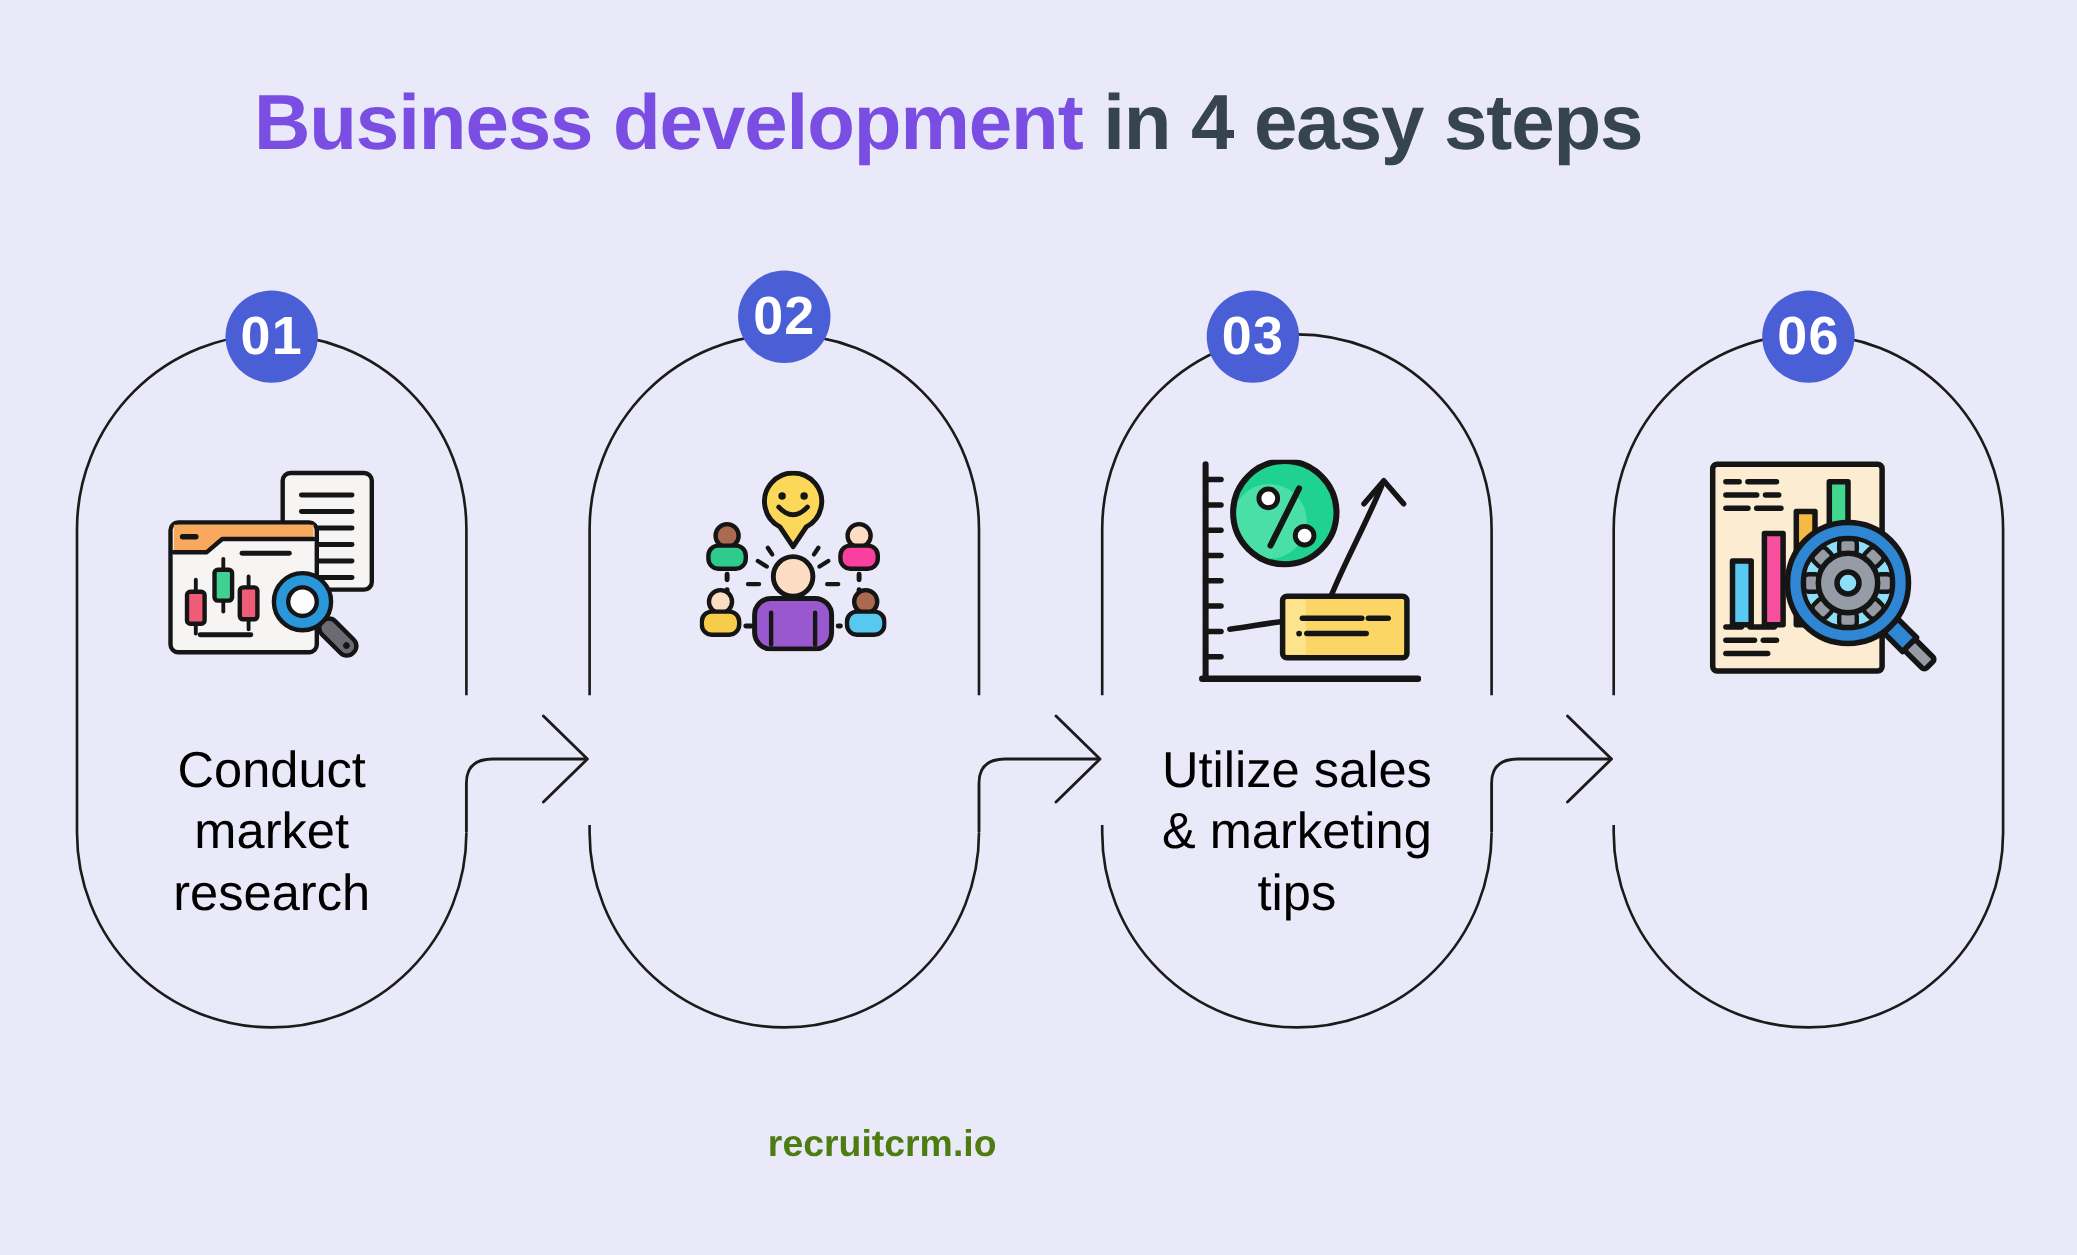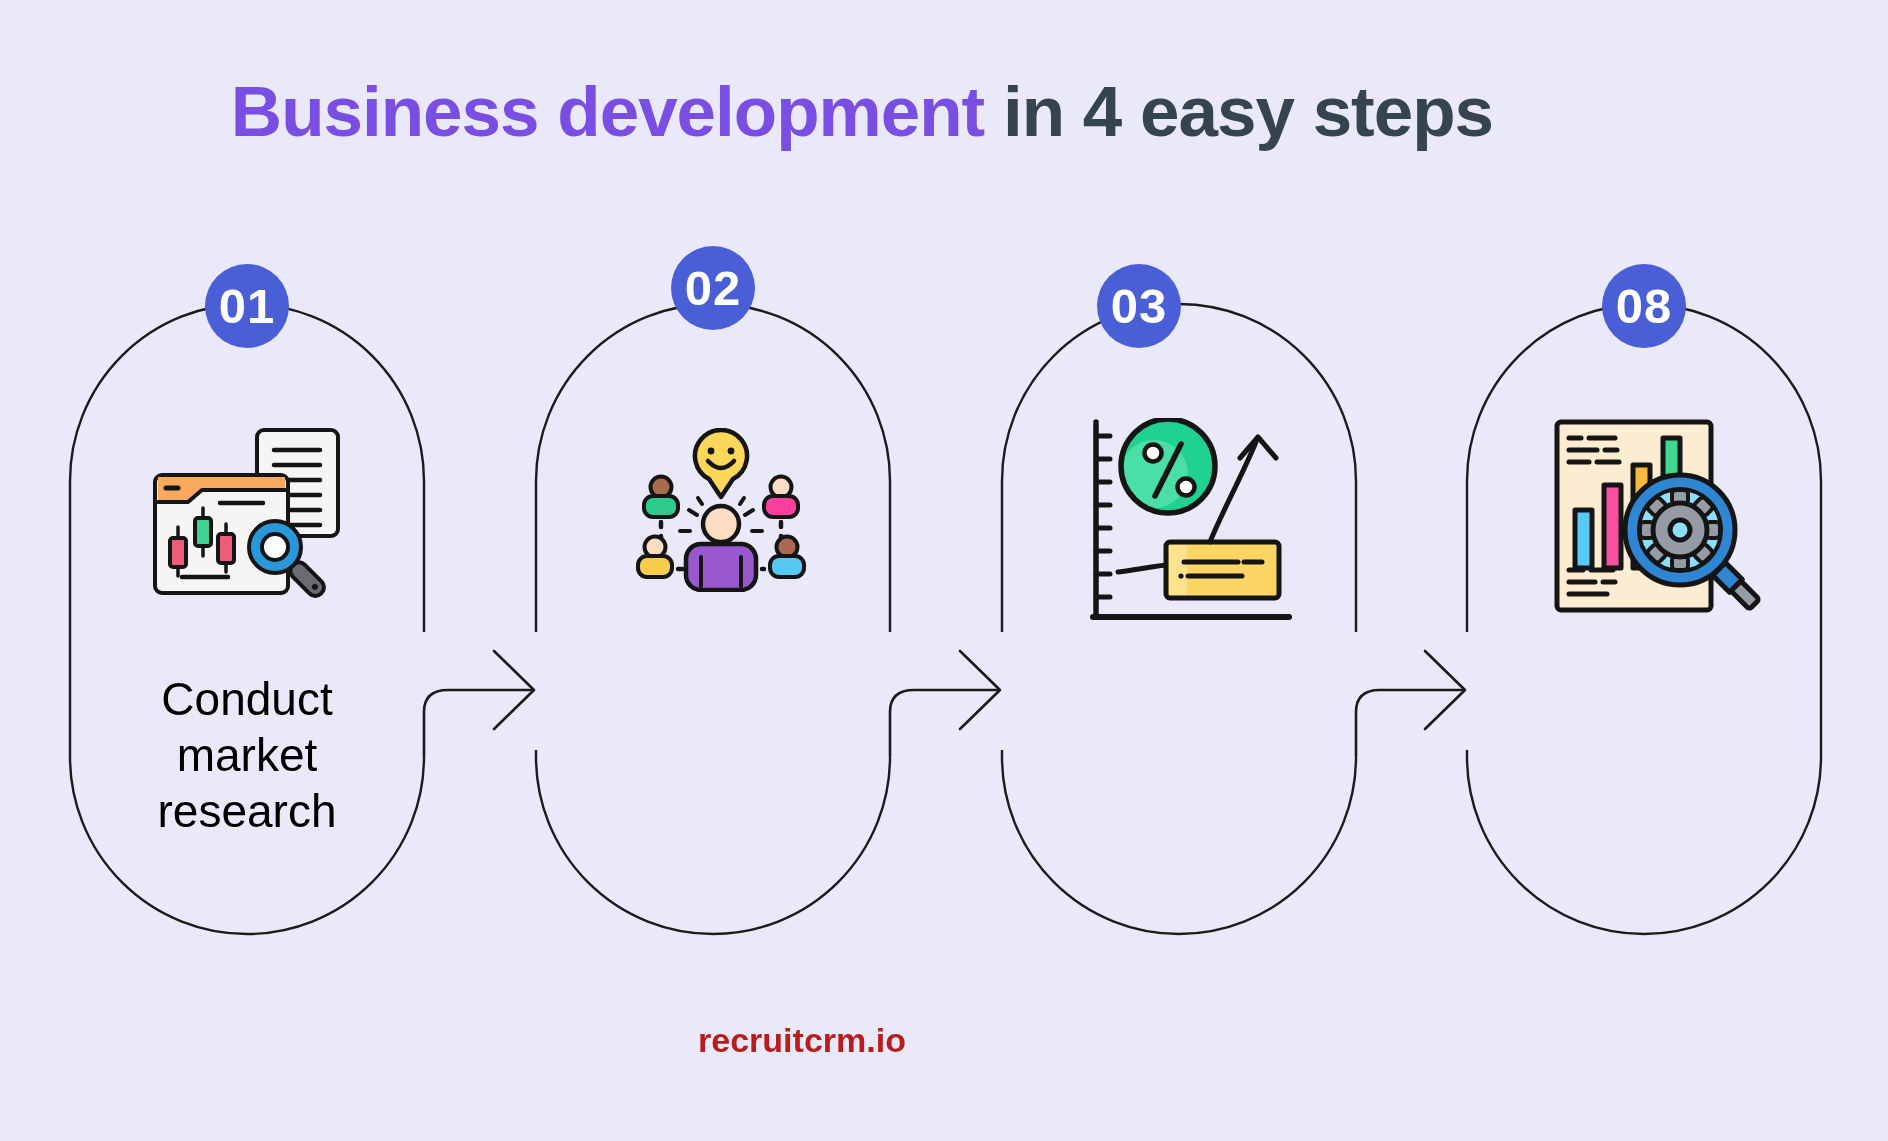--- a/index.html
+++ b/index.html
@@ -17,21 +17,21 @@
   .badge-2{left:671px;top:246px;}
   .badge-3{left:1097px;top:264px;justify-content:center;}
   .badge-4{left:1602px;top:264px;}
   .step-label{position:absolute;top:671px;width:360px;text-align:center;white-space:pre-line;
               font-size:46px;line-height:56px;color:#000000;}
   .label-1{left:67px;}
   .label-2{left:533px;}
   .label-3{left:999px;}
   .label-4{left:1464px;}
   .footer{position:absolute;left:0;top:1020px;width:1604px;text-align:center;
-          font-size:34px;font-weight:700;line-height:40px;color:#b91c1c;}
+          font-size:34px;font-weight:700;line-height:40px;color:#4d7c0f;}
 </style>
 </head>
 <body>
 
 <div class="canvas">
 
   <svg class="lines-svg" width="1888" height="1141" viewBox="0 0 1888 1141">
     <g fill="none" stroke="#1b1b1b" stroke-width="2.4">
       <path d="M 424 632 L 424 481 A 177 177 0 0 0 70 481 L 70 757 A 177 177 0 0 0 424 757"></path>
       <path d="M 536 632 L 536 481 A 177 177 0 0 1 890 481 L 890 632 M 536 750 L 536 757 A 177 177 0 0 0 890 757"></path>
@@ -59,21 +59,21 @@
   <div class="badge badge-1">
       <span>01</span>
     </div>
   <div class="badge badge-2">
       <span>02</span>
     </div>
   <div class="badge badge-3">
       <span>03</span>
     </div>
   <div class="badge badge-4">
-      <span>08</span>
+      <span>06</span>
     </div>
 
   <svg class="icon-svg" style="left:152px;top:424px" width="198" height="182" viewBox="0 0 198 182">
     <g stroke="#151515" stroke-linecap="round" stroke-linejoin="round">
       <rect x="105" y="6" width="81" height="106" rx="7" fill="#f7f5f3" stroke-width="4"></rect>
       <g stroke-width="4.5" fill="none">
         <line x1="122" y1="26" x2="168" y2="26"></line>
           <line x1="122" y1="41" x2="168" y2="41"></line>
         <line x1="122" y1="56" x2="168" y2="56"></line>
           <line x1="122" y1="71" x2="168" y2="71"></line>
@@ -238,16 +238,19 @@
           <circle cx="127" cy="112" r="27" fill="#959ca6" stroke-width="5"></circle>
           <circle cx="127" cy="112" r="10" fill="#8ddef8" stroke-width="5"></circle>
         </g>
       </g>
     </g>
   </svg>
 
   <div class="step-label label-1">Conduct
 market
 research</div>
+  <div class="step-label label-3">Utilize sales
+&amp; marketing
+tips</div>
 
   <div class="footer">recruitcrm.io</div>
 
 </div>
 
 </body></html>

